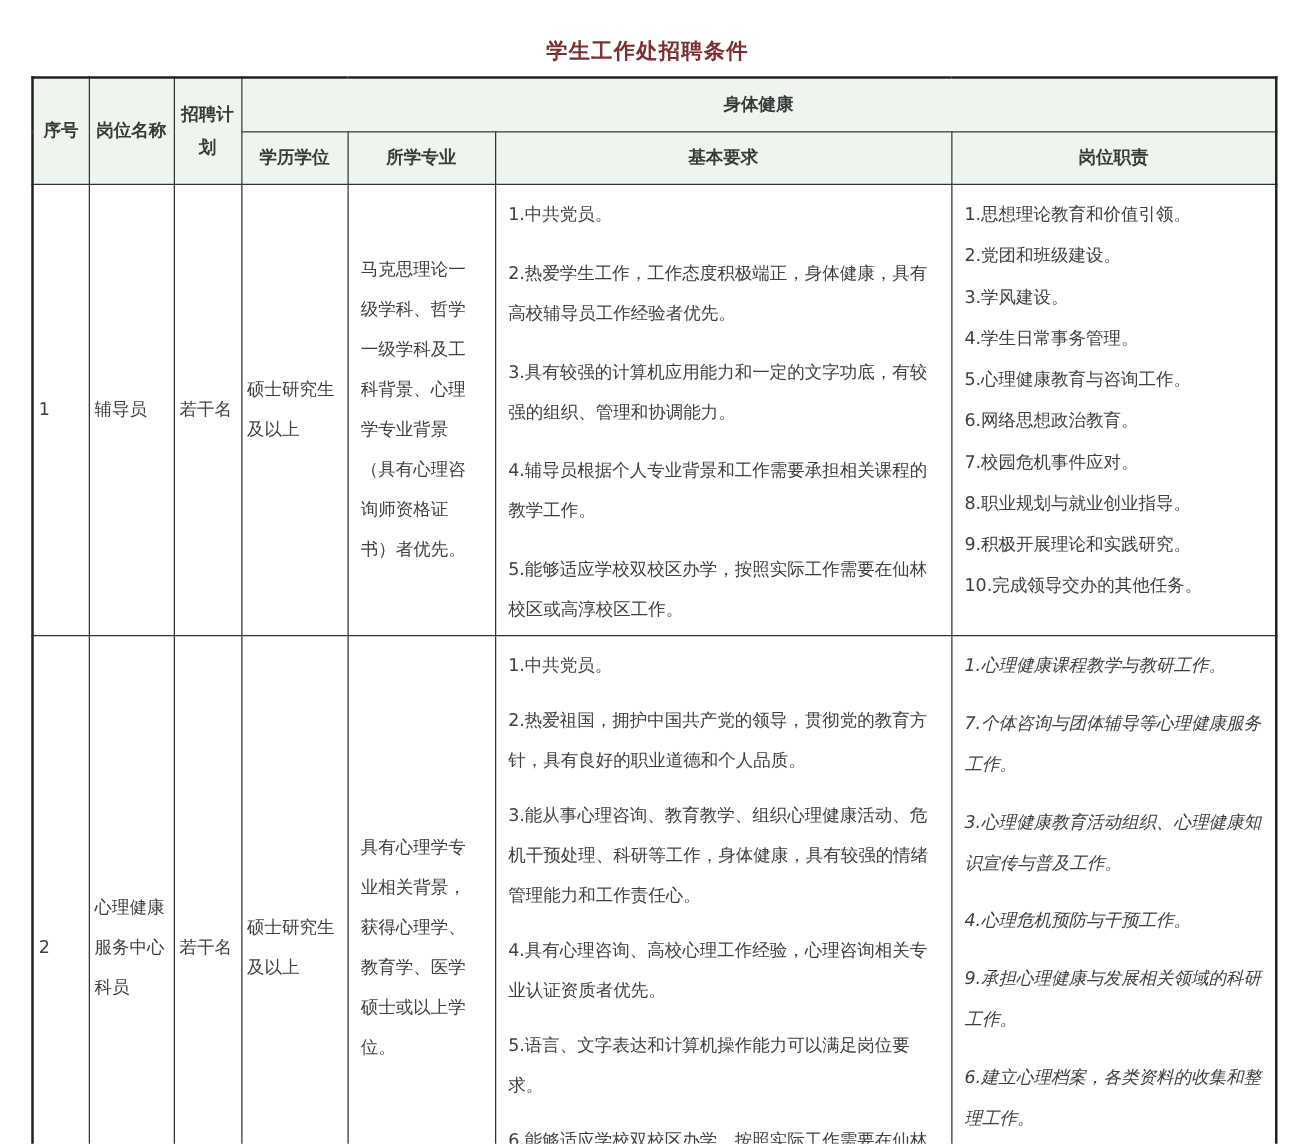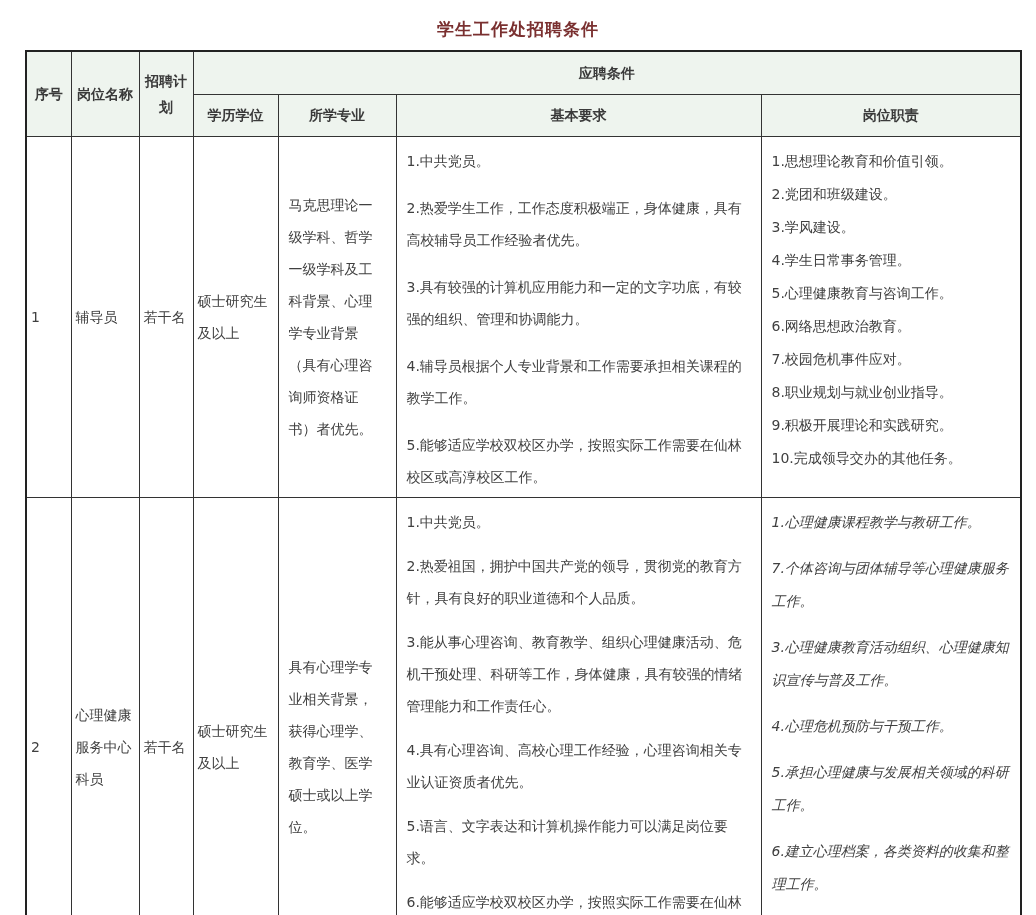--- a/index.html
+++ b/index.html
@@ -3,21 +3,21 @@
 <meta charset="utf-8">
 <style>
   html,body{margin:0;padding:0;}
   body{
     width:1036px;height:915px;background:#ffffff;
     font-family:"DejaVu Sans","Liberation Sans",sans-serif;
     color:#404040;
   }
   .page-title{
     text-align:center;font-weight:bold;font-size:17px;
-    color:#7a3030;padding:18px 0 9px 0;letter-spacing:1px;
+    color:#7a3030;padding:29px 0 9px 0;letter-spacing:1px;
   }
   table.recruit{
     border-collapse:collapse;table-layout:fixed;
     width:995px;margin-left:25px;
     border:2px solid #222222;
   }
   .recruit th,.recruit td{
     border:1px solid #333333;
     font-size:14px;
     word-break:break-all;
@@ -60,21 +60,21 @@
     <col style="width:85px">
     <col style="width:118px">
     <col style="width:365px">
     <col style="width:260px">
   </colgroup>
   <thead>
     <tr class="hrow1">
       <th rowspan="2">序号</th>
       <th rowspan="2">岗位名称</th>
       <th rowspan="2">招聘计划</th>
-      <th colspan="4">应聘条件</th>
+      <th colspan="4">身体健康</th>
     </tr>
     <tr class="hrow2">
       <th>学历学位</th>
       <th>所学专业</th>
       <th>基本要求</th>
       <th>岗位职责</th>
     </tr>
   </thead>
   <tbody>
     <tr class="brow1">
@@ -122,20 +122,20 @@
           <p>5.语言、文字表达和计算机操作能力可以满足岗位要求。</p>
           <p>6.能够适应学校双校区办学，按照实际工作需要在仙林校区或高淳校区工作。</p>
         </div>
       </td>
       <td class="c-list">
         <div class="list tight2">
           <p>1.心理健康课程教学与教研工作。</p>
           <p>7.个体咨询与团体辅导等心理健康服务工作。</p>
           <p>3.心理健康教育活动组织、心理健康知识宣传与普及工作。</p>
           <p>4.心理危机预防与干预工作。</p>
-          <p>5.承担心理健康与发展相关领域的科研工作。</p>
+          <p>9.承担心理健康与发展相关领域的科研工作。</p>
           <p>6.建立心理档案，各类资料的收集和整理工作。</p>
           <p>7.协助制定学校心理健康教育工作计划，工作规范等其他工作。</p>
         </div>
       </td>
     </tr>
   </tbody>
 </table>
 
 </body></html>

